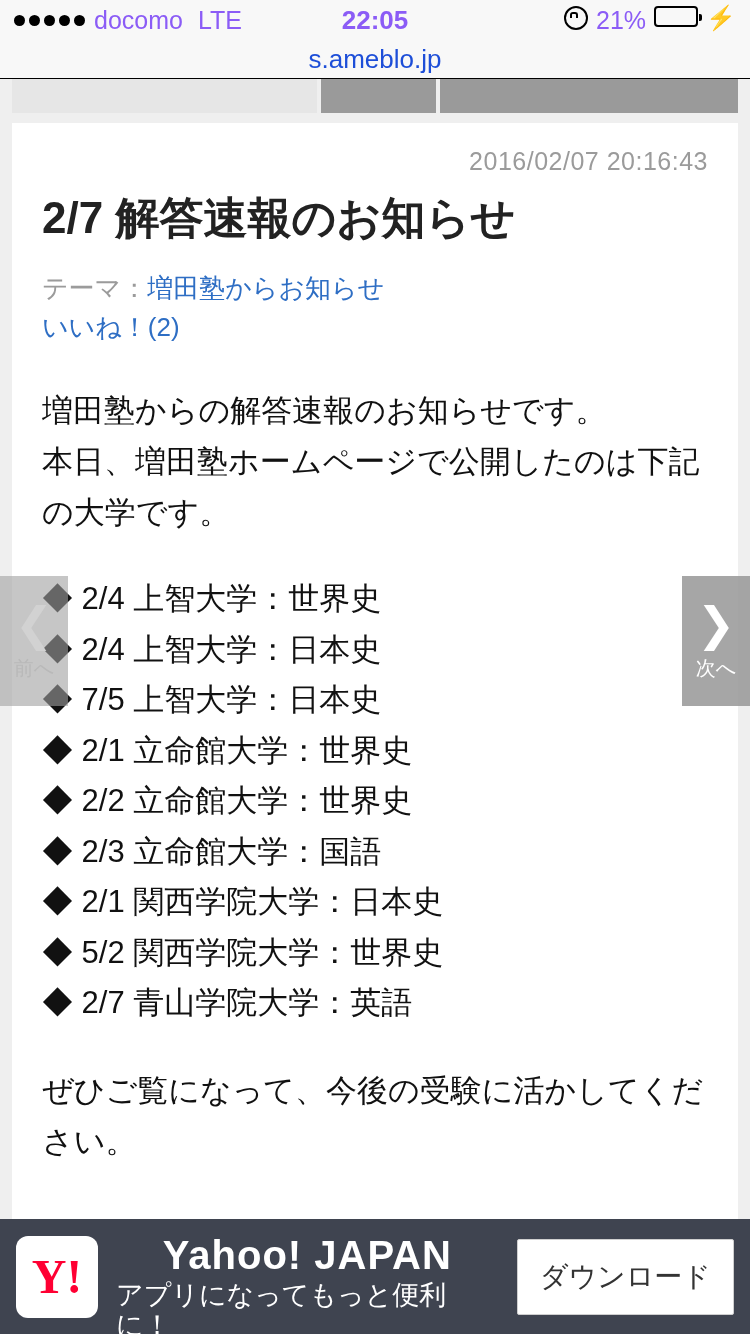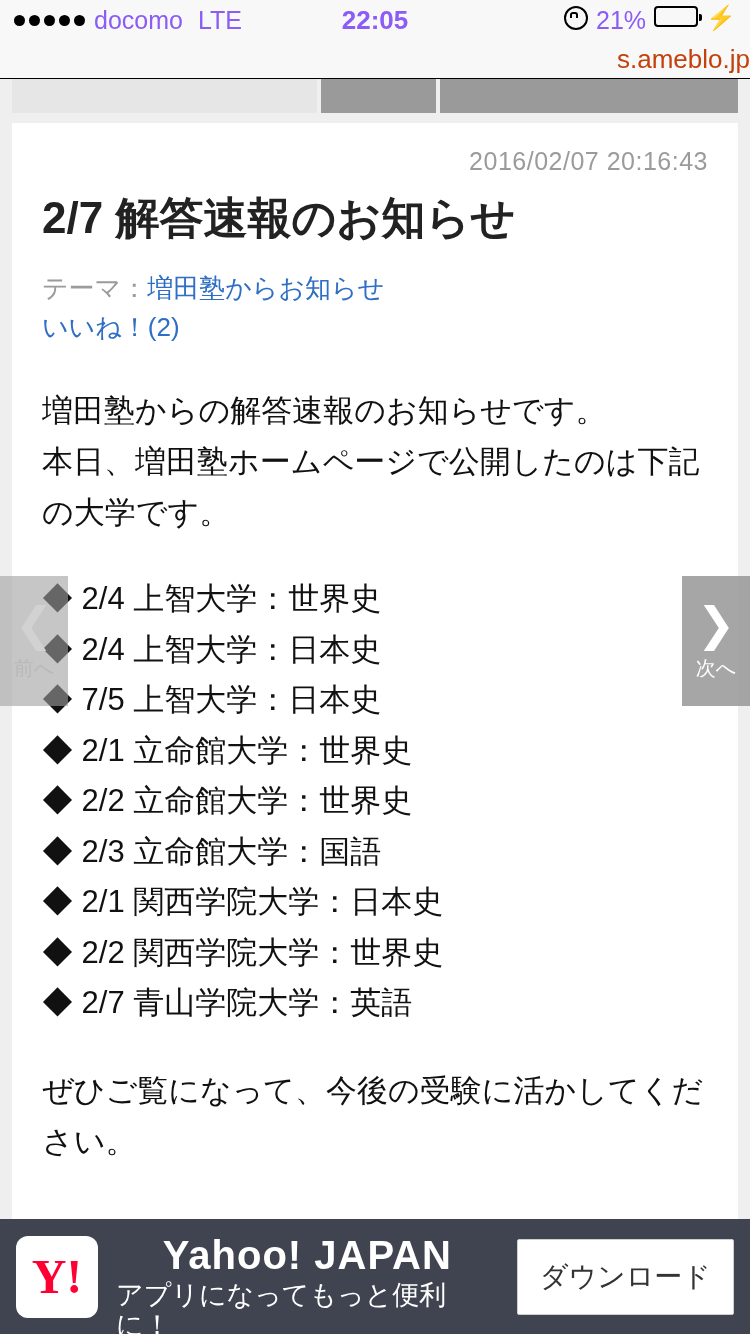--- a/index.html
+++ b/index.html
@@ -118,23 +118,23 @@
     font-size: 24px;
     line-height: 1;
   }
 
   
   .url-bar {
     height: 38px;
     background: #f8f8f8;
     display: flex;
     align-items: center;
-    justify-content: flex-end;
+    justify-content: center;
     font-size: 26px;
-    color: #c2410c;
+    color: #1d4ed8;
     border-bottom: 2px solid #000000;
   }
 
   
   .page {
     position: absolute;
     top: 79px;
     left: 0;
     right: 0;
     bottom: 0;
@@ -379,21 +379,21 @@
 本日、増田塾ホームページで公開したのは下記の大学です。</div>
 
     <div class="list" id="uni-list">
         <div class="item">◆ 2/4 上智大学：世界史</div>
         <div class="item">◆ 2/4 上智大学：日本史</div>
         <div class="item">◆ 7/5 上智大学：日本史</div>
         <div class="item">◆ 2/1 立命館大学：世界史</div>
         <div class="item">◆ 2/2 立命館大学：世界史</div>
         <div class="item">◆ 2/3 立命館大学：国語</div>
         <div class="item">◆ 2/1 関西学院大学：日本史</div>
-        <div class="item">◆ 2/2 関西学院大学：世界史</div>
+        <div class="item">◆ 5/2 関西学院大学：世界史</div>
         <div class="item">◆ 2/7 青山学院大学：英語</div>
       </div>
 
     <div class="closing">ぜひご覧になって、今後の受験に活かしてください。</div>
   </div>
 
   <div class="nav-btn nav-prev">
     <span class="nav-arrow">❮</span>
     <span class="nav-label">前へ</span>
   </div>

